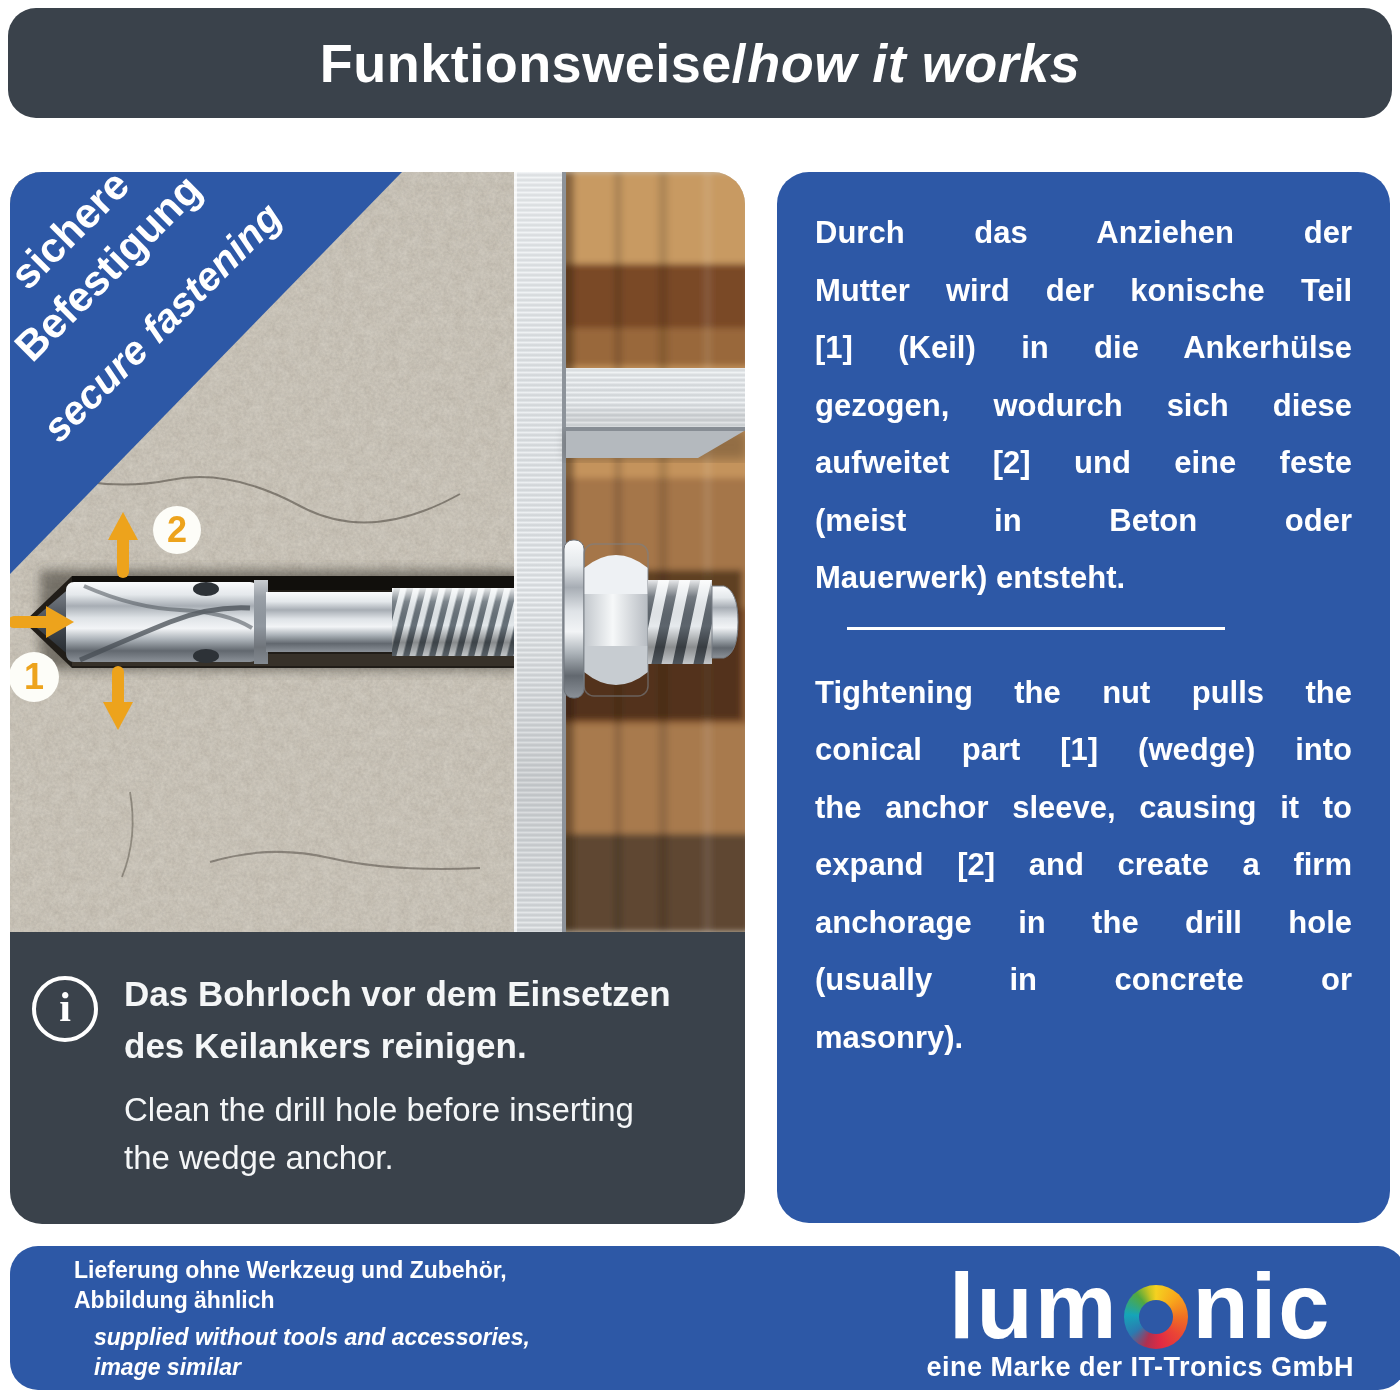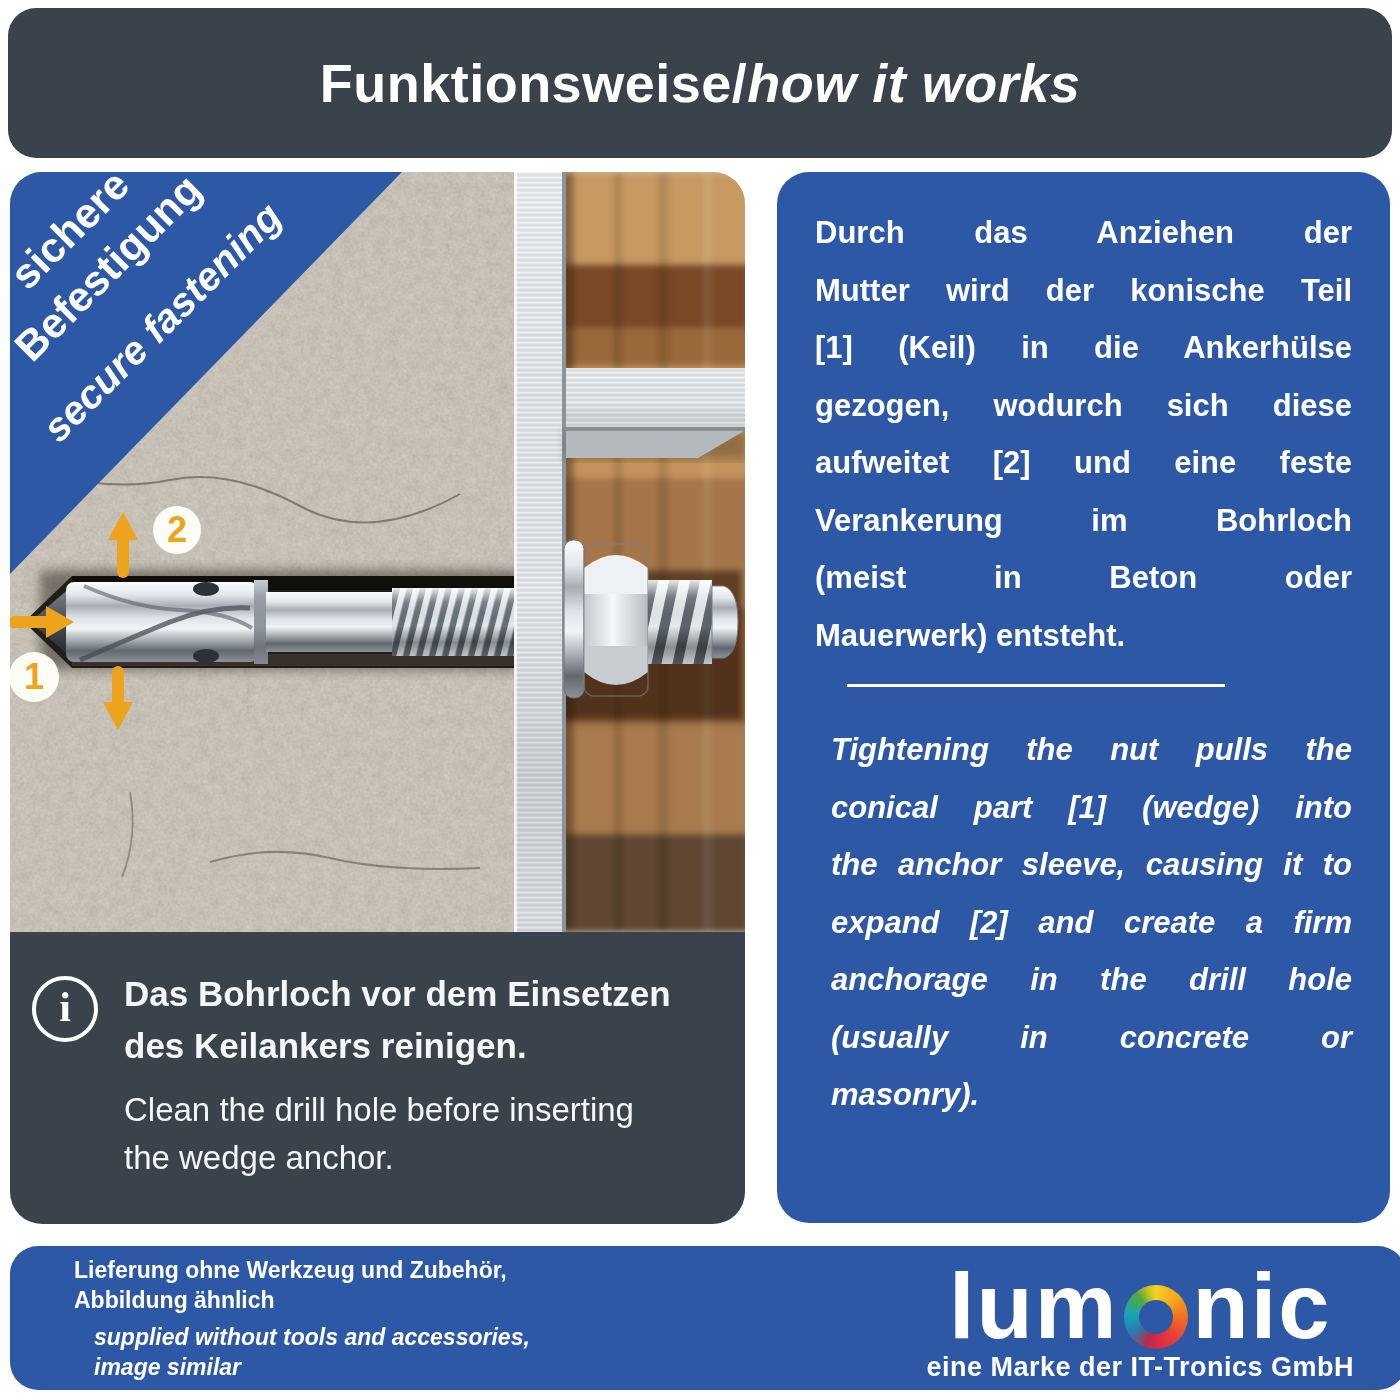--- a/index.html
+++ b/index.html
@@ -1,40 +1,40 @@
 <!DOCTYPE html>
 <html><head>
 <meta charset="utf-8">
 <style>
   html,body{margin:0;padding:0;background:#ffffff;}
   body{width:1400px;height:1400px;font-family:"Liberation Sans",sans-serif;-webkit-font-smoothing:antialiased;}
   .stage{position:relative;width:1400px;height:1400px;background:#fff;overflow:hidden;}
 
   
-  .titlebar{position:absolute;left:8px;top:8px;width:1384px;height:150px;background:#3a424b;border-radius:28px;display:flex;align-items:center;justify-content:center;}
+  .titlebar{position:absolute;left:8px;top:8px;width:1384px;height:110px;background:#3a424b;border-radius:28px;display:flex;align-items:center;justify-content:center;}
   .titlebar h1{margin:0;font-size:54px;color:#fff;font-weight:bold;letter-spacing:.5px;}
   .titlebar h1 em{font-style:italic;}
 
   
   .photo{position:absolute;left:10px;top:172px;width:735px;height:760px;border-radius:32px 32px 0 0;overflow:hidden;background:#cbc4b7;}
   .photo svg{display:block;}
 
   
   .infobox{position:absolute;left:10px;top:932px;width:735px;height:292px;background:#3a424b;border-radius:0 0 32px 32px;display:flex;align-items:flex-start;}
   .info-icon{flex:0 0 auto;width:58px;height:58px;margin:44px 0 0 22px;border:4px solid #fff;border-radius:50%;display:flex;align-items:center;justify-content:center;}
   .info-icon span{font-family:"Liberation Serif",serif;font-weight:bold;font-size:42px;color:#fff;line-height:1;transform:translateY(-2px);}
   .note-text{margin:36px 20px 0 26px;color:#f4f6f7;}
   .note-text .de{margin:0;font-size:35px;font-weight:bold;line-height:52px;}
   .note-text .en{margin:14px 0 0 0;font-size:33px;font-weight:400;line-height:48px;}
 
   
   .explainer{position:absolute;left:777px;top:172px;width:613px;height:1051px;background:#2d58a6;border-radius:32px;box-sizing:border-box;padding:32px 38px 0 38px;color:#fff;}
   .jline{font-size:31px;font-weight:bold;line-height:57.5px;text-align:justify;text-align-last:justify;}
   .jline.last{text-align-last:left;}
-  .explainer .en .jline{font-style:italic;margin-left:16px;}
+  .explainer .en .jline{}
   .explainer hr{border:0;border-top:3px solid #ffffff;width:378px;margin:20px 0 34px 32px;}
 
   
   .footerbar{position:absolute;left:10px;top:1246px;width:1380px;height:144px;background:#2d58a6;border-radius:28px;display:flex;align-items:center;justify-content:space-between;color:#fff;padding-left:16px;}
   .supply-note{margin-left:48px;font-size:23px;line-height:30px;font-weight:bold;}
   .supply-note .en{font-style:italic;margin-top:7px;margin-left:20px;}
   .brand{margin-right:52px;display:flex;flex-direction:column;align-items:center;margin-left:20px;}
   .logo-row{display:flex;align-items:flex-end;line-height:1;}
   .logo-row .lt{font-size:92px;font-weight:bold;color:#fff;letter-spacing:2px;transform:translateY(6px);}
   .o-ring{position:relative;width:64px;height:64px;margin:0 5px;border-radius:50%;transform:translateY(3px);
@@ -229,21 +229,20 @@
     </div>
   </section>
 
   <aside class="explainer">
     <div class="de">
       <div class="jline">Durch das Anziehen der</div>
       <div class="jline">Mutter wird der konische Teil</div>
       <div class="jline">[1] (Keil) in die Ankerhülse</div>
       <div class="jline">gezogen, wodurch sich diese</div>
       <div class="jline">aufweitet [2] und eine feste</div>
-      <div class="jline">Verankerung im Bohrloch</div>
       <div class="jline">(meist in Beton oder</div>
       <div class="jline last">Mauerwerk) entsteht.</div>
     </div>
     <hr>
     <div class="en">
       <div class="jline">Tightening the nut pulls the</div>
       <div class="jline">conical part [1] (wedge) into</div>
       <div class="jline">the anchor sleeve, causing it to</div>
       <div class="jline">expand [2] and create a firm</div>
       <div class="jline">anchorage in the drill hole</div>

